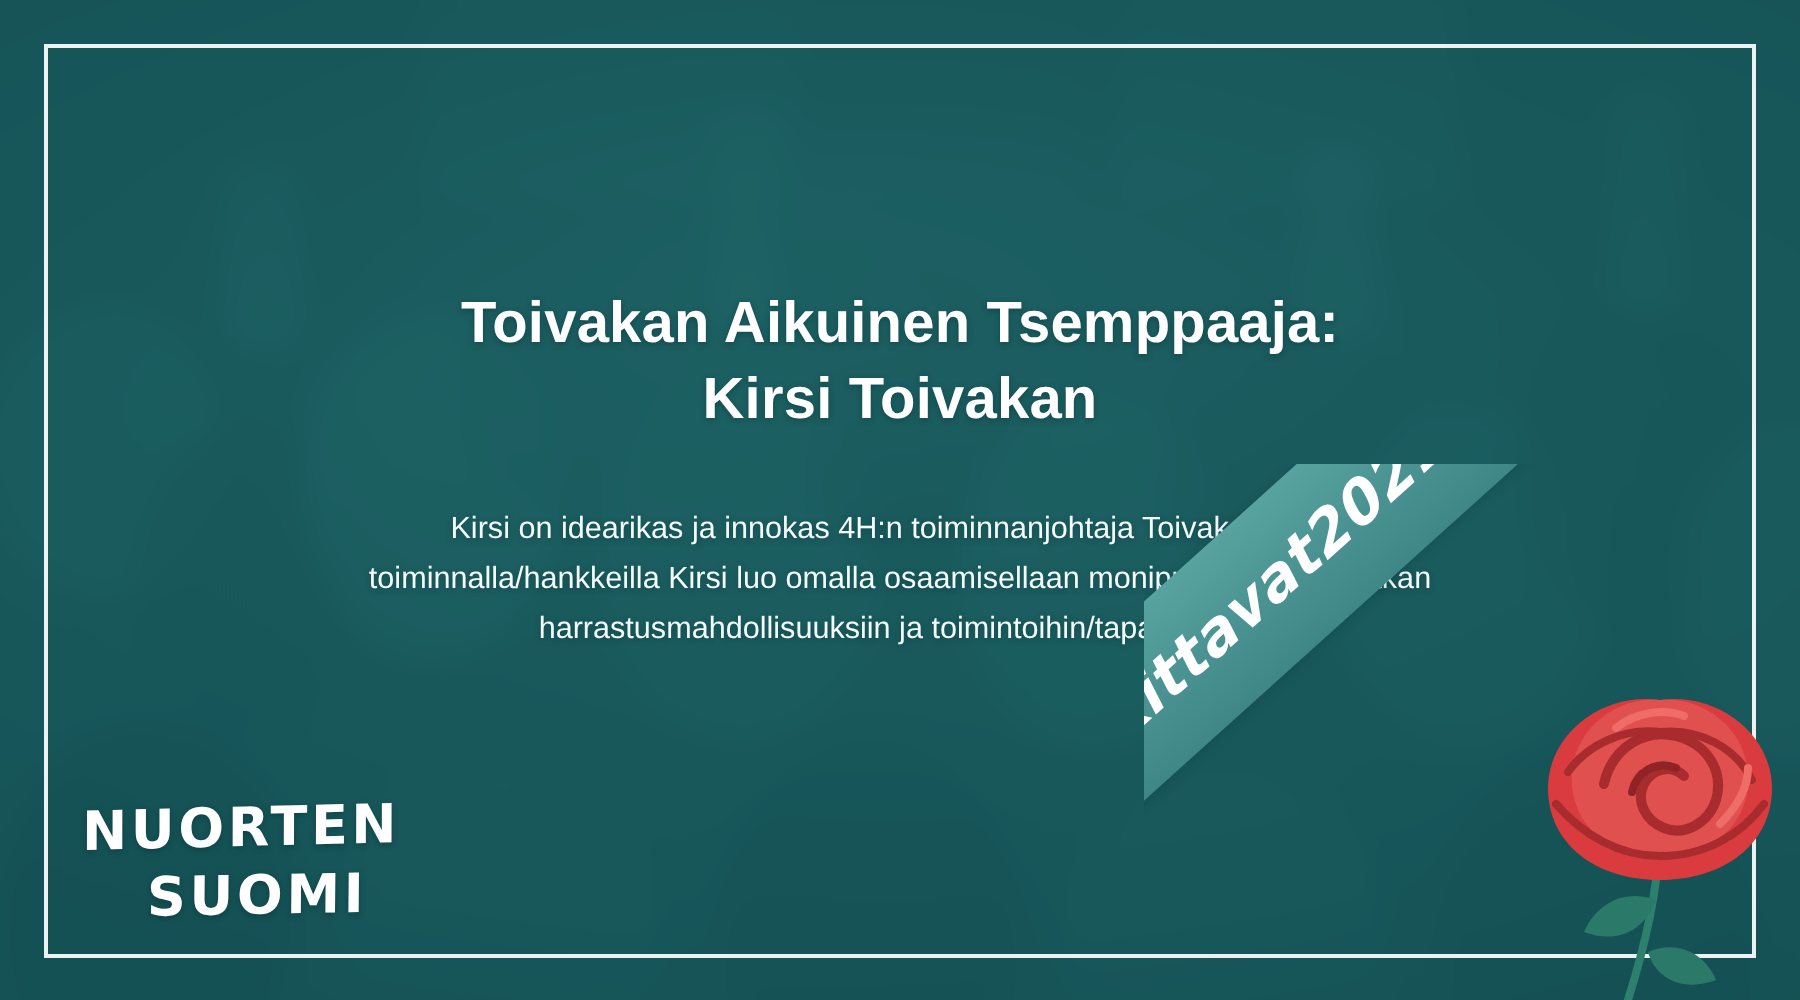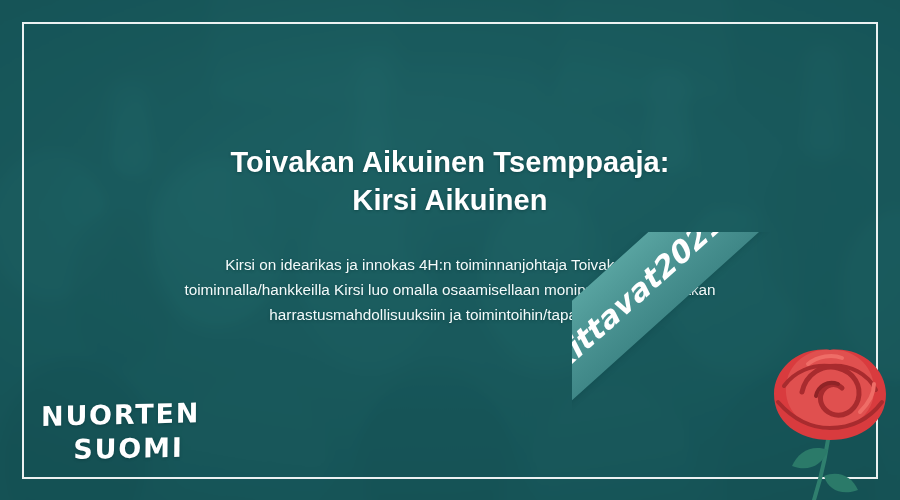--- a/index.html
+++ b/index.html
@@ -213,21 +213,21 @@
     <div class="bg-tint"></div>
     <div class="bg-vignette"></div>
   </div>
   <div class="bg-scrim"></div>
 
   <div class="frame"></div>
 
   <div class="content">
     <h1 class="title">
       <span class="t-line">Toivakan Aikuinen Tsemppaaja:</span>
-      <span class="t-line">Kirsi Aikuinen</span>
+      <span class="t-line">Kirsi Toivakan</span>
     </h1>
     <p class="body-copy">Kirsi on idearikas ja innokas 4H:n toiminnanjohtaja Toivakassa. 4H toiminnalla/hankkeilla Kirsi luo omalla osaamisellaan monipuolisuutta Toivakan harrastusmahdollisuuksiin ja toimintoihin/tapahtumiin.</p>
   </div>
 
   <div class="logo">
     <span class="logo-l1">NUORTEN</span>
     <span class="logo-l2">SUOMI</span>
   </div>
 
   <div class="ribbon-wrap">

